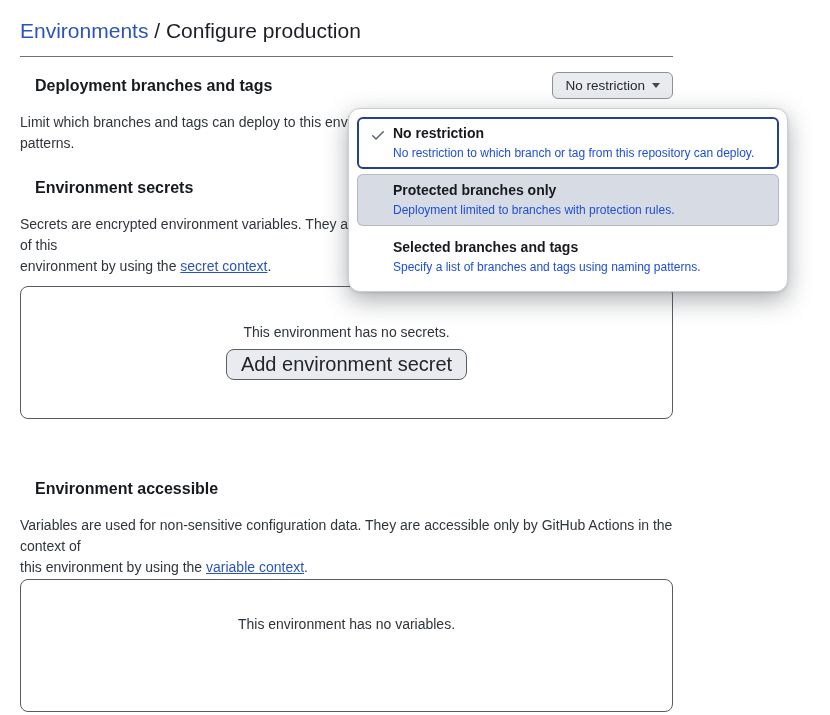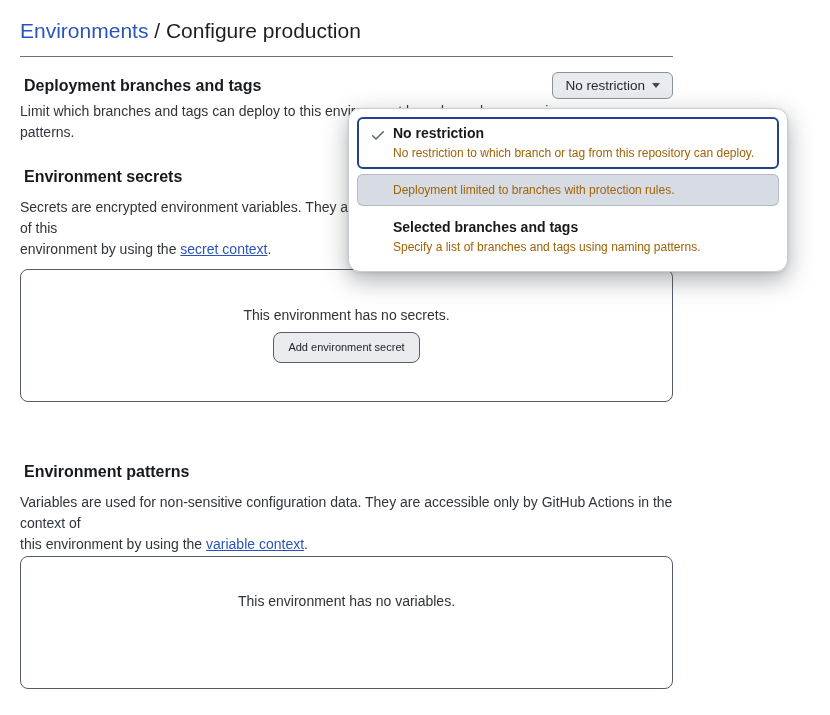--- a/index.html
+++ b/index.html
@@ -13,21 +13,21 @@
 
   
   .page-title{
     font-size:21px;font-weight:400;color:#1b1f24;line-height:26px;
     margin:0;padding:2px 0 12px 0;border-bottom:1px solid #6b7178;
   }
   .page-title a{color:#2b54ba;text-decoration:none;}
   .page-title .sep{white-space:pre;color:#1b1f24;}
 
   
-  h2.section-heading{font-size:16px;font-weight:700;color:#16191e;margin:4px;line-height:22px;}
+  h2.section-heading{font-size:16px;font-weight:700;color:#16191e;margin:15px;line-height:22px;}
   .body-text{font-size:14px;line-height:21px;color:#30353b;margin:0;}
   .body-text a{color:#2b54ba;text-decoration:underline;}
 
   .deploy-section{margin-top:18px;position:relative;}
   .deploy-desc{margin-top:2px;}
 
   
   .restriction-btn{
     position:absolute;top:-3px;right:0;height:27px;box-sizing:border-box;
     display:inline-flex;align-items:center;gap:7px;padding:0 12px;
@@ -46,36 +46,36 @@
     margin-top:9px;height:131px;box-sizing:content-box;
     border:1px solid #565c64;border-radius:8px;background:#fff;
     text-align:center;
   }
   .empty-box .empty-text{display:block;padding-top:37px;font-size:14px;color:#2e3338;}
   .vars-box{margin-top:1px;}
   .vars-box .empty-text{padding-top:36px;}
   .add-btn{
     margin-top:9px;display:inline-block;padding:5px 14px;
     background:#e9ebee;border:1px solid #585e66;border-radius:8px;
-    font-size:11px;font-weight:500;color:#22262b;line-height:19px;cursor:pointer;
+    font-size:20px;font-weight:500;color:#22262b;line-height:19px;cursor:pointer;
     font-family:inherit;
   }
   .vars-box .add-btn{margin-top:11px;}
 
   
   .dropdown{
     position:absolute;left:348px;top:108px;width:440px;box-sizing:border-box;
     background:#fff;border:1px solid #c9ced4;border-radius:12px;padding:8px;
     box-shadow:0 8px 24px rgba(66,74,83,0.45),0 1px 3px rgba(27,31,36,0.12);
     z-index:10;
   }
   .dd-item{position:relative;border-radius:6px;padding:6px 10px 7px 36px;cursor:pointer;}
   .dd-item + .dd-item{margin-top:5px;}
   .dd-title{font-size:14px;font-weight:700;color:#17191d;line-height:20px;}
-  .dd-desc{font-size:12px;color:#a16207;line-height:18px;margin-top:1px;}
+  .dd-desc{font-size:12px;color:#1d4ed8;line-height:18px;margin-top:1px;}
   .dd-item-selected{border:2px solid #24418e;padding:4px 8px 5px 34px;}
   .dd-check{position:absolute;left:11px;top:8px;width:16px;height:16px;color:#59636e;}
   .dd-check svg{display:block;fill:#59636e;}
   .dd-item-highlight{background:#d7dce4;box-shadow:inset 0 0 0 1px rgba(31,35,40,0.18);}
 </style>
 </head>
 <body>
 
 <div class="page">
   <div class="content">
@@ -94,40 +94,41 @@
     <div class="secrets-section">
       <h2 class="section-heading">Environment secrets</h2>
       <p class="body-text section-desc"><span>Secrets are encrypted environment variables. They are accessible only by GitHub Actions in the context of this</span><br><span>environment by using the </span><a href="#">secret context</a><span>.</span></p>
       <div class="empty-box">
         <span class="empty-text">This environment has no secrets.</span>
         <button class="add-btn">Add environment secret</button>
       </div>
     </div>
 
     <div class="vars-section">
-      <h2 class="section-heading">Environment patterns</h2>
+      <h2 class="section-heading">Environment accessible</h2>
       <p class="body-text section-desc"><span>Variables are used for non-sensitive configuration data. They are accessible only by GitHub Actions in the context of</span><br><span>this environment by using the </span><a href="#">variable context</a><span>.</span></p>
       <div class="empty-box vars-box">
         <span class="empty-text">This environment has no variables.</span>
       </div>
     </div>
 
   </div>
 
   <div class="dropdown">
     <div class="dd-item dd-item-selected">
       <span class="dd-check">
         <svg viewBox="0 0 16 16" width="16" height="16">
             <path d="M13.78 4.22a.75.75 0 0 1 0 1.06l-7.25 7.25a.75.75 0 0 1-1.06 0L2.22 9.28a.75.75 0 1 1 1.06-1.06L6 10.94l6.72-6.72a.75.75 0 0 1 1.06 0Z"></path>
           </svg>
       </span>
       <div class="dd-title">No restriction</div>
       <div class="dd-desc">No restriction to which branch or tag from this repository can deploy.</div>
     </div>
     <div class="dd-item dd-item-highlight">
+      <div class="dd-title">Protected branches only</div>
       <div class="dd-desc">Deployment limited to branches with protection rules.</div>
     </div>
     <div class="dd-item">
       <div class="dd-title">Selected branches and tags</div>
       <div class="dd-desc">Specify a list of branches and tags using naming patterns.</div>
     </div>
   </div>
 </div>
 
 </body></html>

